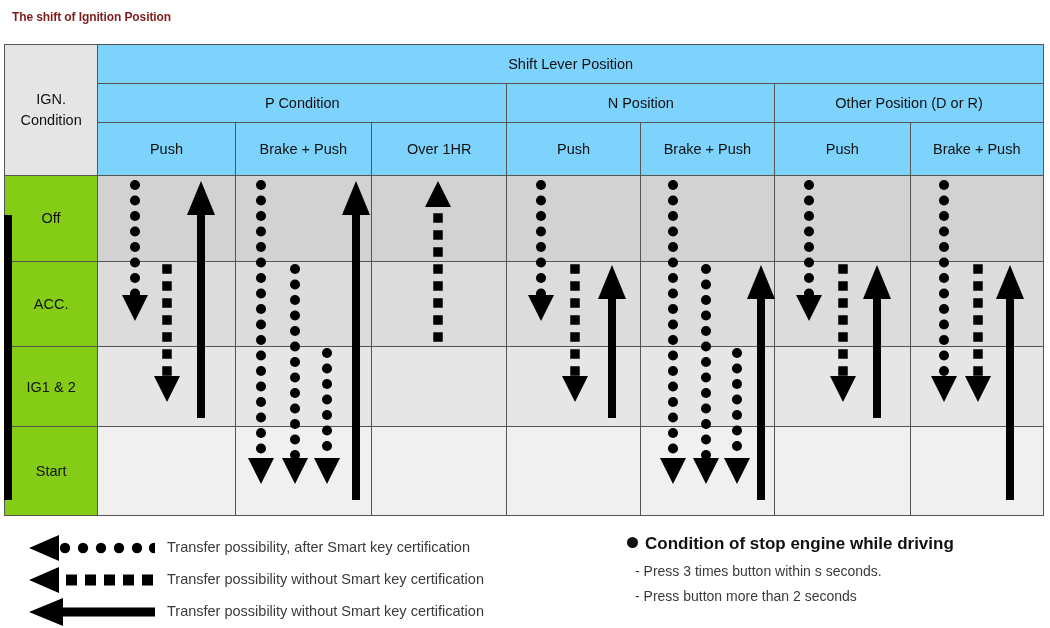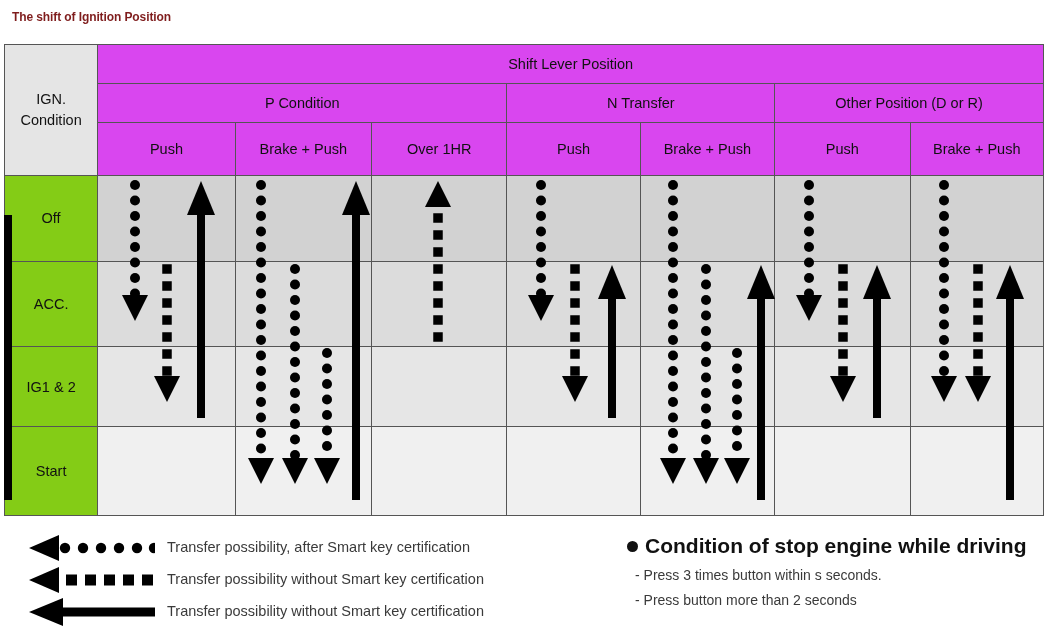--- a/index.html
+++ b/index.html
@@ -26,21 +26,21 @@
   }
   table.grid td{
     border:1px solid #555;
     font-size:14.5px;
     color:#111;
     text-align:center;
     vertical-align:middle;
     padding:0;
   }
   td.outer{border-color:#333;}
-  td.hdr{background:#d946ef;font-size:15px;}
+  td.hdr{background:#7dd3fc;font-size:15px;}
   td.rowlab{background:#84cc16;font-weight:normal;font-size:14px;}
   td.ignlab{background:#e5e5e5;font-size:15px;line-height:1.45;}
 
   
   td.r-off  {background:#d2d2d2;}
   td.r-acc  {background:#dcdcdc;}
   td.r-ig   {background:#e6e6e6;}
   td.r-start{background:#f0f0f0;}
 
   
@@ -50,21 +50,21 @@
     pointer-events:none;
   }
   #overlay svg{display:block;}
 
   
   #legend{position:absolute;left:7px;top:518px;width:858px;height:110px;}
   .leg-row{position:absolute;left:10px;height:30px;}
   .leg-art{position:absolute;left:8px;width:130px;height:28px;}
   .leg-txt{position:absolute;left:150px;font-size:14.5px;color:#3a3a3a;white-space:nowrap;}
   #cond{position:absolute;left:620px;top:16px;}
-  #cond .ctitle{font-size:21px;font-weight:bold;color:#111;white-space:nowrap;}
+  #cond .ctitle{font-size:17px;font-weight:bold;color:#111;white-space:nowrap;}
   #cond .cbullet{display:inline-block;width:11px;height:11px;border-radius:50%;background:#111;margin-right:7px;vertical-align:1px;}
   #cond .cline{font-size:14px;color:#3a3a3a;margin-left:8px;margin-top:9px;white-space:nowrap;}
 </style>
 </head>
 <body>
 
 <div id="title">The shift of Ignition Position</div>
 
 <div id="tablewrap">
   <table class="grid">
@@ -81,21 +81,21 @@
     <tbody>
       <tr style="height:38px">
         <td class="outer ignlab" rowspan="3">
           <div>IGN.</div>
           <div>Condition</div>
         </td>
         <td class="outer hdr" colspan="7">Shift Lever Position</td>
       </tr>
       <tr style="height:38px">
         <td class="outer hdr" colspan="3">P Condition</td>
-        <td class="outer hdr" colspan="2">N Transfer</td>
+        <td class="outer hdr" colspan="2">N Position</td>
         <td class="outer hdr" colspan="2">Other Position (D or R)</td>
       </tr>
       <tr style="height:52px">
         <td class="outer hdr">Push</td>
         <td class="outer hdr">Brake + Push</td>
         <td class="outer hdr">Over 1HR</td>
         <td class="outer hdr">Push</td>
         <td class="outer hdr">Brake + Push</td>
         <td class="outer hdr">Push</td>
         <td class="outer hdr">Brake + Push</td>

